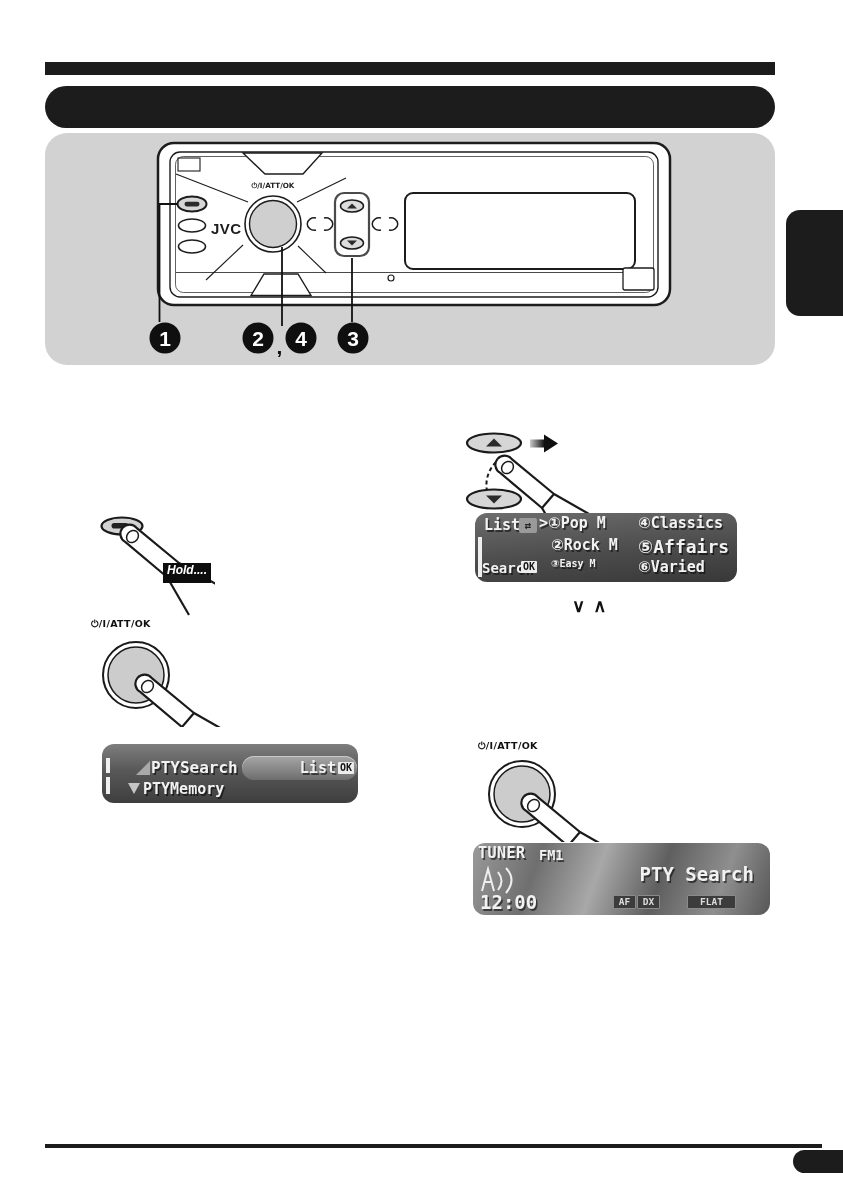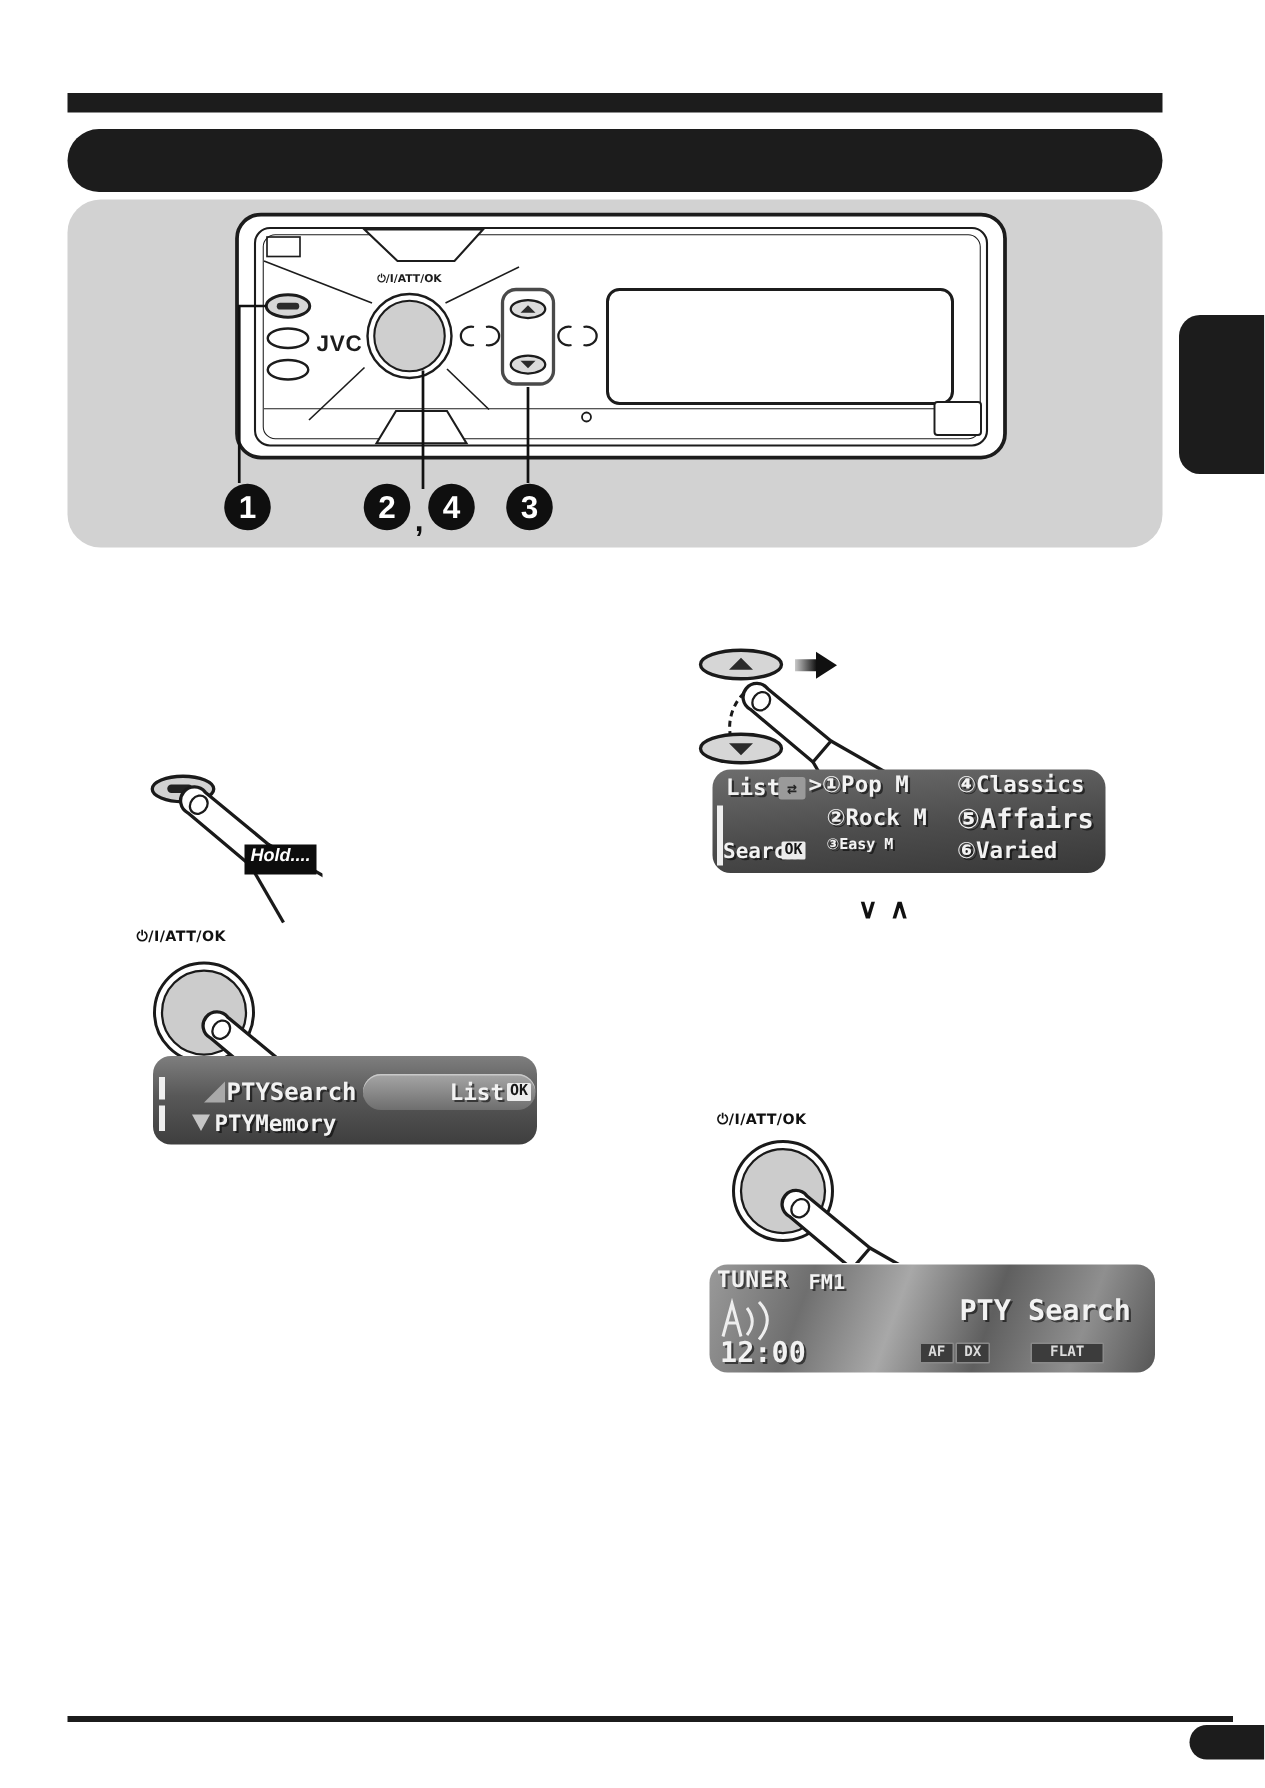--- a/index.html
+++ b/index.html
@@ -20,21 +20,21 @@
            font:italic bold 12px "Liberation Sans",sans-serif;z-index:3}
   #knob1{left:85px;top:612px}
   #updown{left:458px;top:428px}
   #knob2{left:472px;top:734px}
   #chevrons{left:572px;top:595px;font-weight:800;font-size:18px;letter-spacing:8px;color:#111}
 
   .lcd{position:absolute;font-family:"DejaVu Sans Mono","DejaVu Sans",monospace;font-weight:bold;
        color:#f2f2f2;border-radius:12px;overflow:hidden}
   .lcd span{position:absolute;white-space:nowrap}
   .sh{text-shadow:1.5px 1.5px 0 rgba(0,0,0,.55)}
-  #lcd-menu{left:102px;top:704px;width:256px;height:59px;
+  #lcd-menu{left:102px;top:744px;width:256px;height:59px;
             background:linear-gradient(180deg,#7e7e7e 0%,#585858 45%,#3e3e3e 100%)}
   #lcd-list{left:475px;top:513px;width:262px;height:69px;
             background:linear-gradient(175deg,#6d6d6d 0%,#4c4c4c 55%,#383838 100%)}
   #lcd-tuner{left:473px;top:843px;width:297px;height:72px;
              background:linear-gradient(110deg,#9a9a9a 0%,#6f6f6f 22%,#a8a8a8 42%,#5f5f5f 62%,#8f8f8f 82%,#565656 100%)}
   .sbseg{position:absolute;width:3.5px;background:#efefef}
   .pill{position:absolute;left:140px;top:12px;width:115px;height:24px;border-radius:12px;
         background:linear-gradient(180deg,#a6a6a6,#6e6e6e);box-shadow:inset 0 1px 0 #c9c9c9;
         display:flex;align-items:center;justify-content:flex-end;padding-right:3px;box-sizing:border-box;gap:2px}
   .pill span{position:static}

